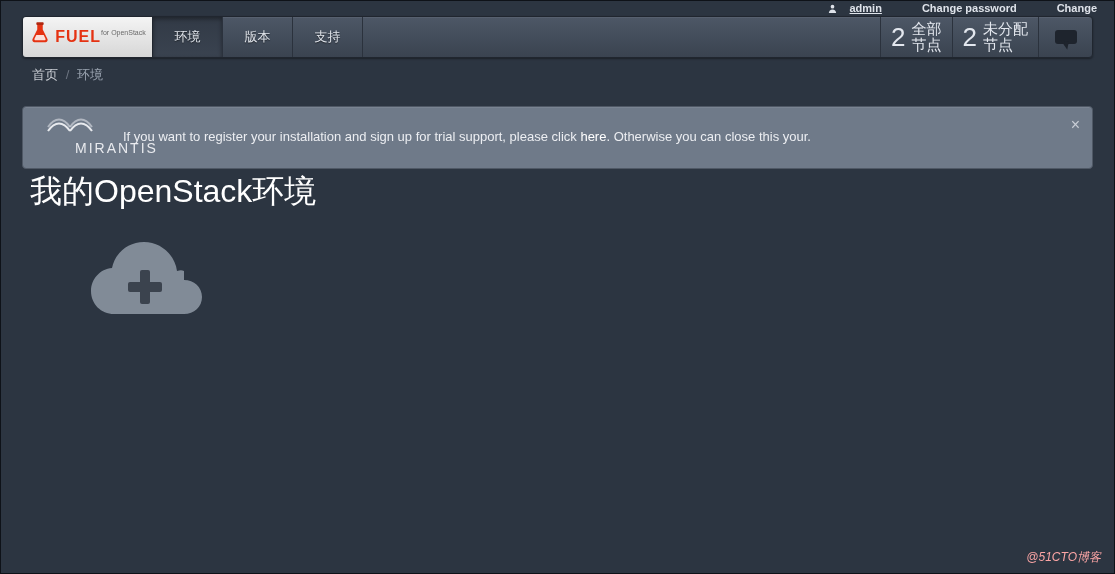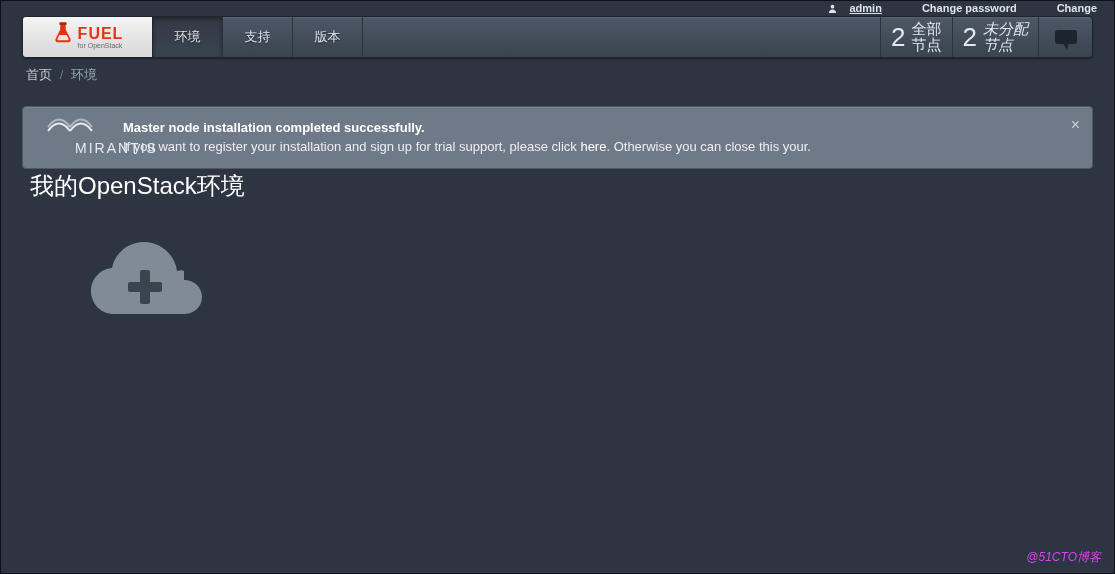--- a/index.html
+++ b/index.html
@@ -81,21 +81,21 @@
   }
   .navbar .chat-bubble::after{
     content:""; position:absolute; bottom:-5px; left:5px;
     border:4px solid transparent; border-top-color:#1e242d; border-right-color:#1e242d;
     transform:rotate(10deg);
   }
 
   
   .breadcrumb {
     position:absolute;
-    top:66px; left:26px;
+    top:66px; left:32px;
     font-size:13px; color:#9aa3b0;
   }
   .breadcrumb a { color:#c8ccd2; text-decoration:none; }
   .breadcrumb .sep { margin:0 4px; color:#6d7581;}
 
   
   .alert {
     position:absolute;
     top:106px; left:22px; right:22px;
     background:#6f7a89;
@@ -116,39 +116,39 @@
   .alert a { color:#fff; }
   .alert .close {
     position:absolute; right:12px; top:10px;
     color:#c9ced6; font-size:16px; cursor:pointer; line-height:1;
   }
 
   
   .page-title {
     position:absolute;
     top:170px; left:30px;
-    color:#fff; font-size:24px; font-weight:400;
+    color:#fff; font-size:32px; font-weight:400;
   }
 
   
   .env-tile {
     position:absolute;
     top:230px; left:58px;
     width:180px;
     text-align:center;
     color:#8d949f;
     cursor:pointer;
   }
   .env-tile .cloud-wrap { display:flex; justify-content:center; margin-bottom:24px;}
   .env-tile .caption { font-size:13px; }
 
   
   .watermark {
     position:absolute; right:14px; bottom:8px;
-    font-size:12px; color:#d946ef; font-style:italic;
+    font-size:12px; color:#fca5a5; font-style:italic;
   }
 
   
   .frame { position:absolute; inset:0; border:1px solid #0e1218; pointer-events:none;}
 </style>
 </head>
 <body>
 
 <div class="userbar">
   <span class="user">
@@ -166,37 +166,37 @@
 
 <div class="navbar">
   <div class="logo">
     <span>
       <svg width="22" height="26" viewBox="0 0 24 28">
         <path fill="#e53212" d="M9 2h6v6l5 10c1 2-.4 4-2.6 4H6.6C4.4 22 3 20 4 18L9 8V2z"></path>
         <rect x="8" y="0" width="8" height="3" rx="1" fill="#b02810"></rect>
         <path fill="#fff" d="M8 14h8l2 4c.4.8-.2 1.8-1.1 1.8H7.1c-.9 0-1.5-1-1.1-1.8L8 14z" opacity=".85"></path>
       </svg>
     </span>
-    <span style="display:flex;flex-direction:column;align-items:flex-start;line-height:1;">
+    <span style="display:flex;flex-direction:row;align-items:flex-start;line-height:1;">
       <span class="fuel-word">FUEL</span>
       <span class="fuel-sub">for OpenStack</span>
     </span>
   </div>
   <div class="nav-item active">环境</div>
+  <div class="nav-item">版本</div>
   <div class="nav-item">支持</div>
-  <div class="nav-item">版本</div>
   <div class="spacer"></div>
   <div class="stat">
     <span class="num">2</span>
     <span class="lbl" style="white-space:pre;">全部
 节点</span>
   </div>
   <div class="stat">
     <span class="num">2</span>
-    <span class="lbl" style="white-space:pre;font-style:italic;">未分配
+    <span class="lbl" style="white-space:pre;">未分配
 节点</span>
   </div>
   <div class="chat">
     <span class="chat-bubble"></span>
   </div>
 </div>
 
 <div class="breadcrumb">
   <a>首页</a>
   <span class="sep">/</span>
@@ -207,21 +207,20 @@
   <div class="mirantis">
     <svg width="46" height="20" viewBox="0 0 46 20">
       <path d="M1 14 C8 4, 16 4, 23 14" stroke="#e8eaee" stroke-width="2" fill="none"></path>
       <path d="M23 14 C30 4, 38 4, 45 14" stroke="#e8eaee" stroke-width="2" fill="none"></path>
       <path d="M1 10 C8 0, 16 0, 23 10" stroke="#e8eaee" stroke-width="2" fill="none" opacity=".55"></path>
       <path d="M23 10 C30 0, 38 0, 45 10" stroke="#e8eaee" stroke-width="2" fill="none" opacity=".55"></path>
     </svg>
     <div class="mirantis-word">MIRANTIS</div>
   </div>
   <div class="msg">
-    <div class="msg-line1">Master node installation completed successfully.</div>
     <div class="msg-line2">
       <span>If you want to register your installation and sign up for trial support, please click </span><a>here</a><span>. Otherwise you can close this your.</span>
     </div>
   </div>
   <span class="close">×</span>
 </div>
 
 <div class="page-title">我的OpenStack环境</div>
 
 <div class="env-tile">

